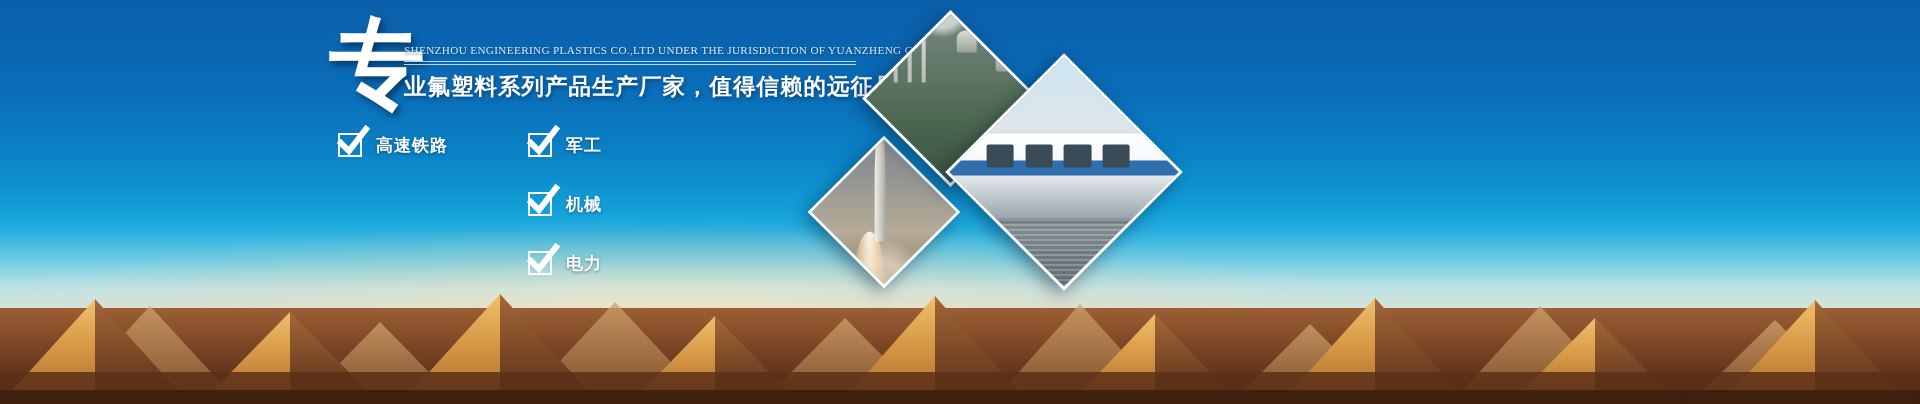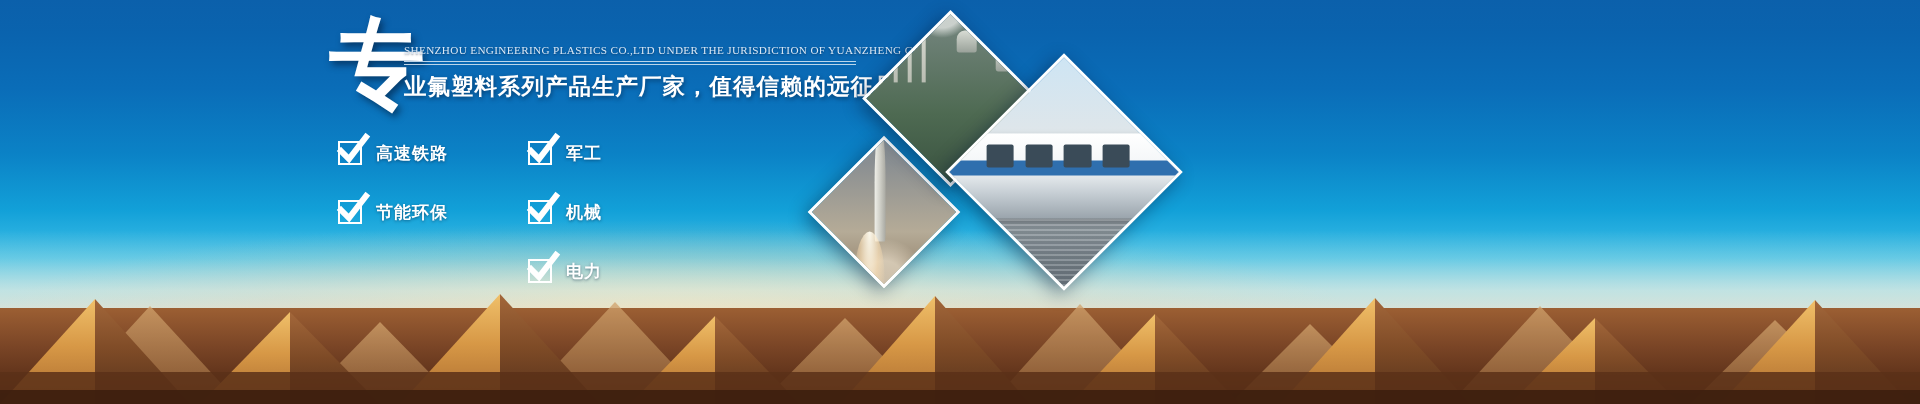--- a/index.html
+++ b/index.html
@@ -104,21 +104,21 @@
     white-space: nowrap;
     text-shadow: 1px 2px 4px rgba(0,25,55,0.55);
   }
 
   
   .features {
     position: absolute;
     left: 338px; top: 120px;
     width: 330px;
   }
-  .feat-col { position: absolute; top: 16px; }
+  .feat-col { position: absolute; top: 8px; }
   .feat-col.col-1 { left: 0px; }
   .feat-col.col-2 { left: 190px; }
 
   .feat-item {
     display: flex;
     align-items: center;
     height: 34px;
     margin-bottom: 25px;
   }
   .chk {
@@ -306,28 +306,20 @@
 
     <div class="feat-col col-1">
       <div class="feat-item">
         <span class="chk">
           <svg viewBox="0 0 34 32" aria-hidden="true">
               <path d="M5 16 L13 24 L30 2" fill="none" stroke="#ffffff" stroke-width="6" stroke-linecap="square" stroke-linejoin="miter"></path>
             </svg>
         </span>
         <span class="feat-label">高速铁路</span>
       </div>
-      <div class="feat-item">
-        <span class="chk">
-          <svg viewBox="0 0 34 32" aria-hidden="true">
-              <path d="M5 16 L13 24 L30 2" fill="none" stroke="#ffffff" stroke-width="6" stroke-linecap="square" stroke-linejoin="miter"></path>
-            </svg>
-        </span>
-        <span class="feat-label">节能环保</span>
-      </div>
     </div>
 
     <div class="feat-col col-2">
       <div class="feat-item">
         <span class="chk">
           <svg viewBox="0 0 34 32" aria-hidden="true">
               <path d="M5 16 L13 24 L30 2" fill="none" stroke="#ffffff" stroke-width="6" stroke-linecap="square" stroke-linejoin="miter"></path>
             </svg>
         </span>
         <span class="feat-label">军工</span>

